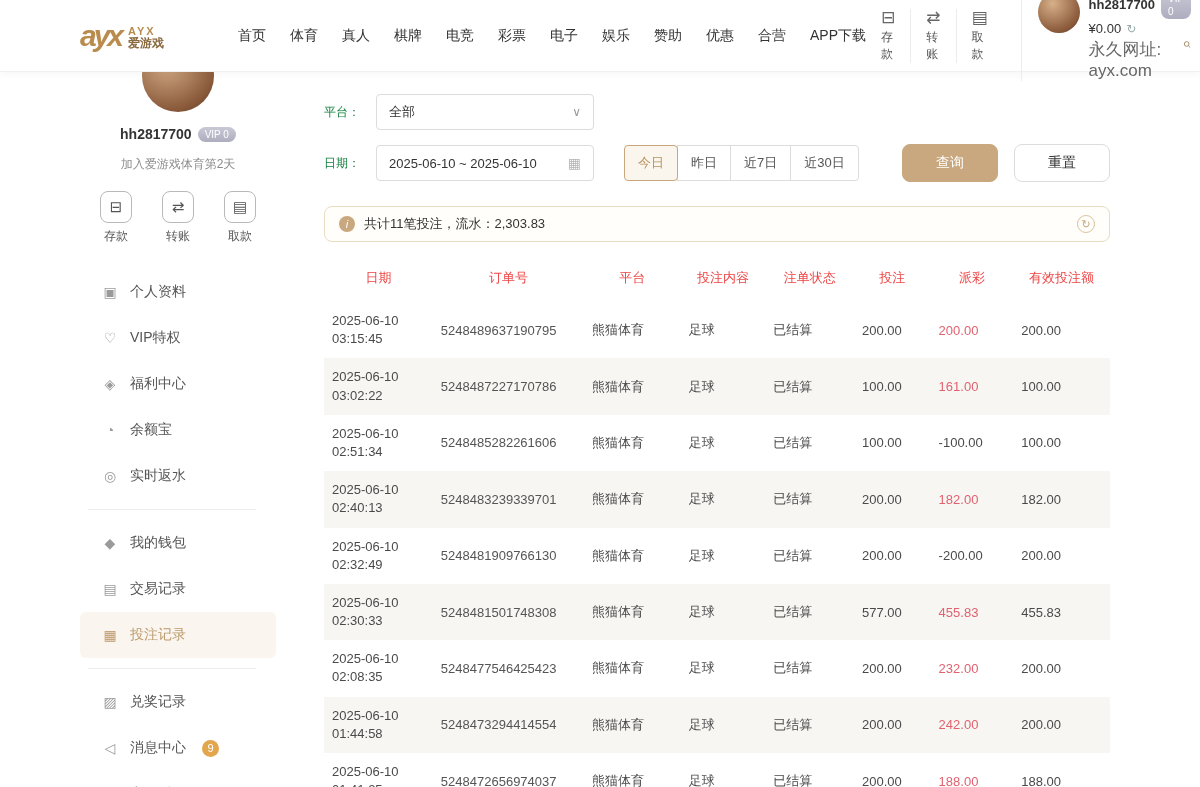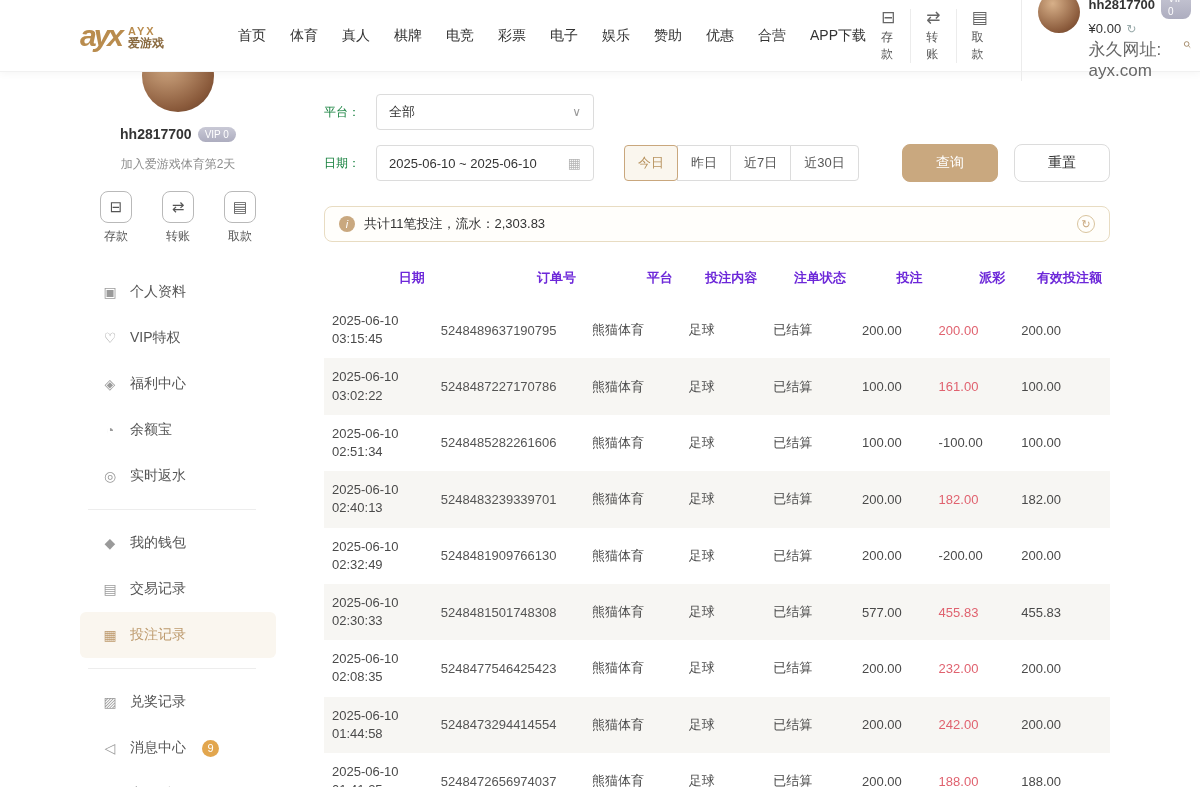--- a/index.html
+++ b/index.html
@@ -71,21 +71,21 @@
   .btn-primary{background:#c9a87f;border:1px solid #c9a87f;color:#fff}
   .btn-outline{background:#fff;border:1px solid #dcdcdc;color:#333}
 
   
   .summary-bar{margin-top:24px;border:1px solid #e8dcc2;border-radius:8px;height:36px;display:flex;align-items:center;padding:0 14px;font-size:13px;color:#333;background:#fffefb}
   .info-icon{width:16px;height:16px;border-radius:50%;background:#c9a87f;color:#fff;font-size:11px;font-style:italic;display:flex;align-items:center;justify-content:center;margin-right:9px;flex:0 0 auto}
   .refresh-icon{margin-left:auto;width:18px;height:18px;border-radius:50%;border:1px solid #d9c49e;color:#c9a87f;font-size:11px;display:flex;align-items:center;justify-content:center;cursor:pointer}
 
   
   table{width:100%;border-collapse:collapse;margin-top:12px;font-size:13px}
-  th{ text-align:right;color:#6d28d9;font-weight:bold;padding:15px 8px;white-space:nowrap}
+  th{ text-align:center;color:#ef4444;font-weight:normal;padding:15px 8px;white-space:nowrap}
   td{padding:10px 8px;color:#4a4a4a;vertical-align:middle}
   tr.shaded{background:#f7f6f3}
   .date-cell div{line-height:1.4}
   .order-cell{color:#555}
   .payout-red{color:#e0626f}
 </style>
 </head>
 <body>
 
 <header class="topbar">

